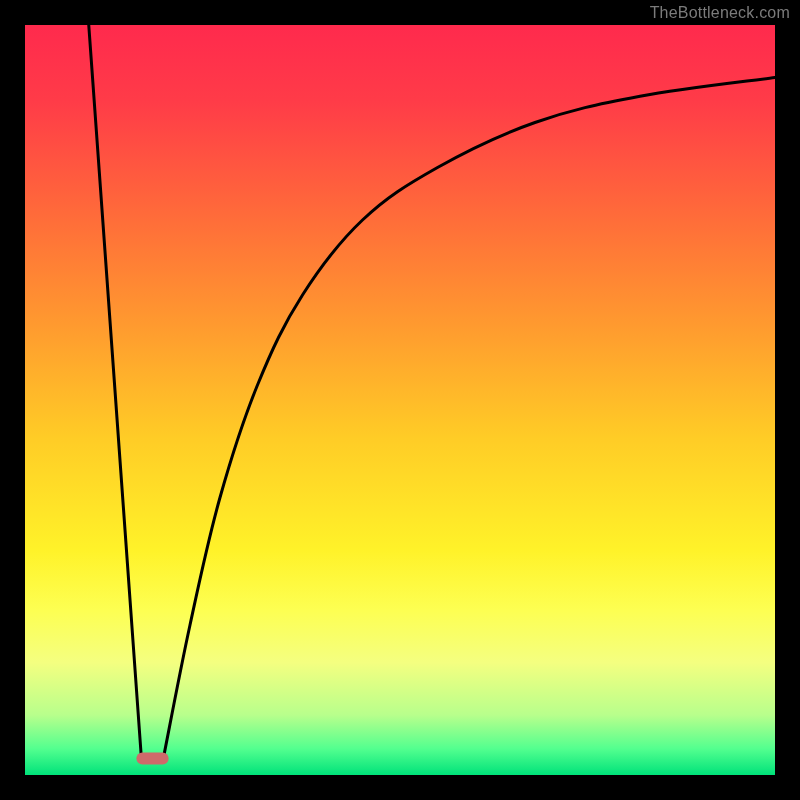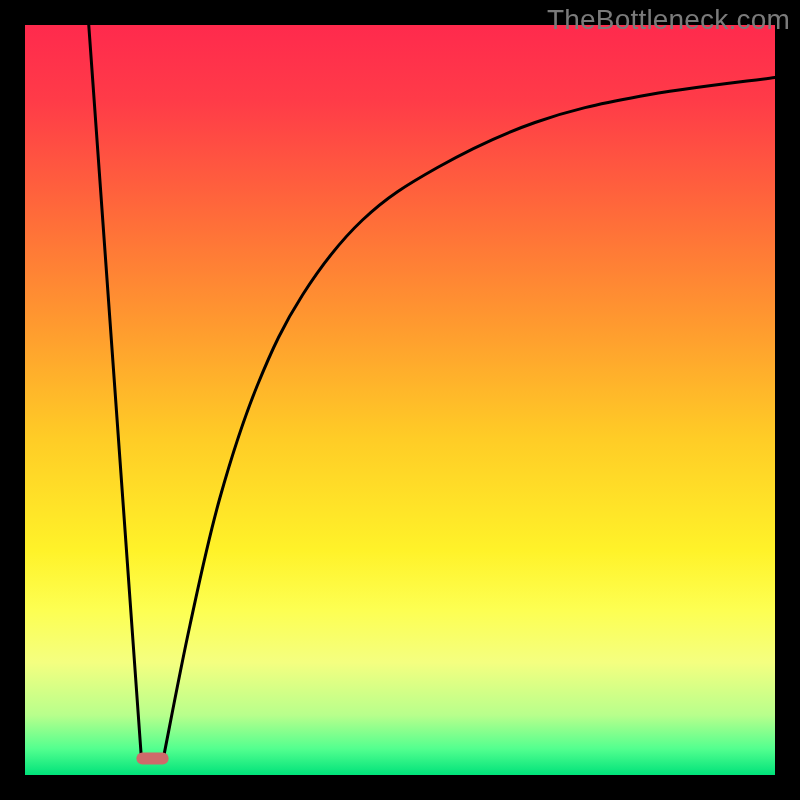--- a/index.html
+++ b/index.html
@@ -17,21 +17,21 @@
     top: 25px;
     width: 750px;
     height: 750px;
     background: #000;
   }
   .attribution {
     position: absolute;
     top: 4px;
     right: 10px;
     color: #7b7b7b;
-    font-size: 28px;
+    font-size: 16px;
     font-weight: 500;
     letter-spacing: 0.2px;
     user-select: none;
   }
 </style>
 </head>
 <body>
 
 <div class="frame">
   <svg viewBox="0 0 750 750" width="750" height="750" preserveAspectRatio="none">

